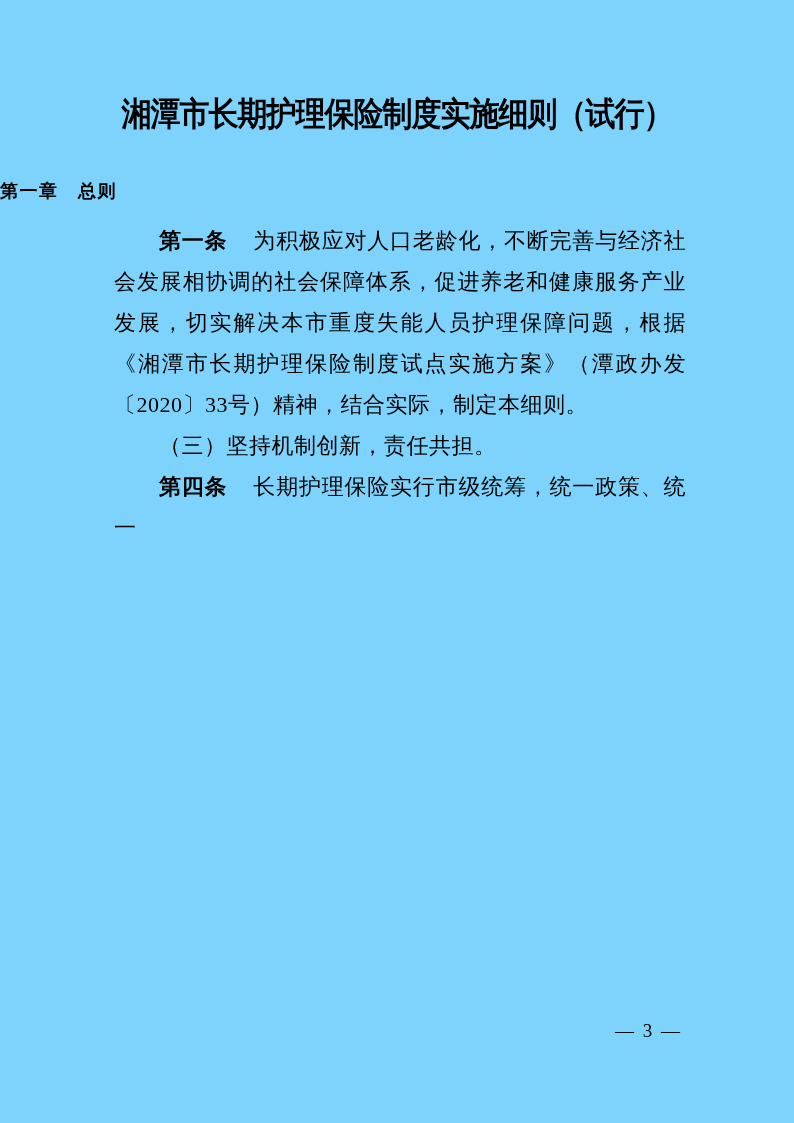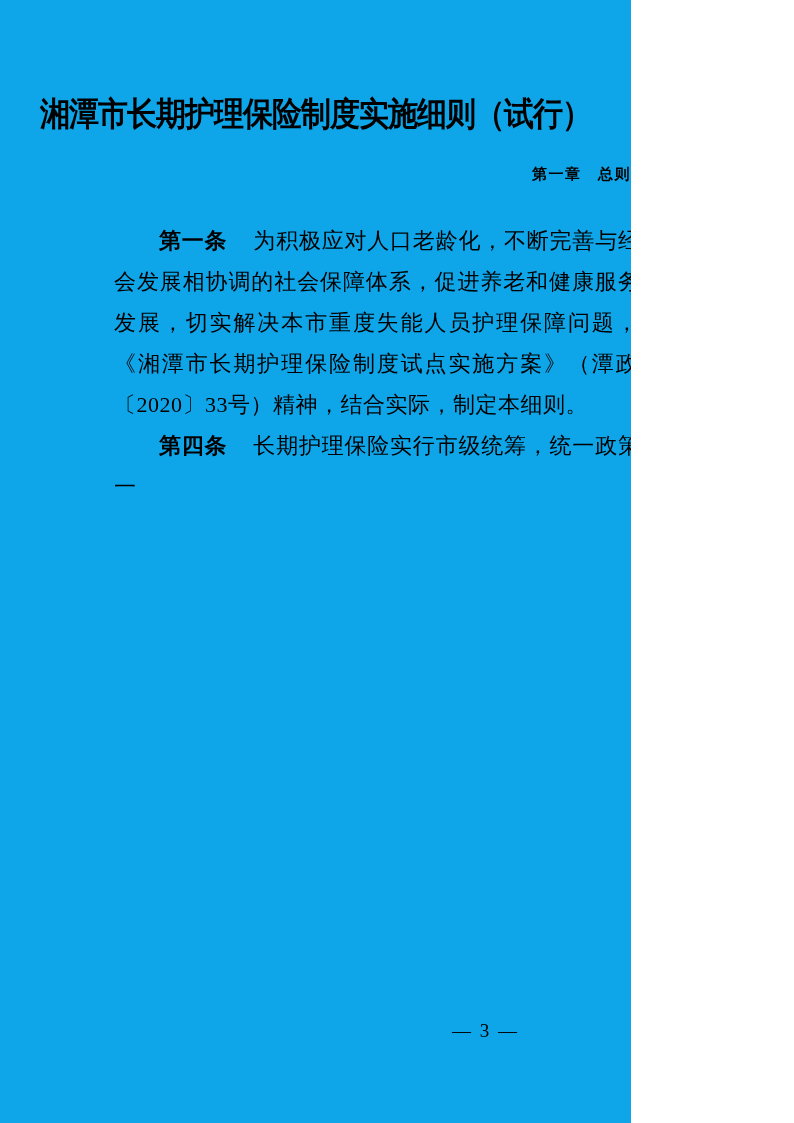--- a/index.html
+++ b/index.html
@@ -1,46 +1,46 @@
 <!DOCTYPE html>
 <html><head>
 <meta charset="utf-8">
 <style>
   html, body { margin: 0; padding: 0; }
   body { background: #ffffff; }
   .page {
     position: relative;
-    width: 631px;
+    width: 794px;
     height: 1123px;
-    background: #0ea5e9;
+    background: #7dd3fc;
     color: #000000;
     font-family: "Liberation Serif", "DejaVu Serif", serif;
     overflow: hidden;
   }
   .doc-title {
     position: absolute;
     top: 92px;
     left: 0;
     width: 100%;
     text-align: center;
     font-size: 30px;
     font-weight: 700;
     letter-spacing: -1px;
     transform: scaleY(1.10);
     transform-origin: center top;
     white-space: nowrap;
   }
   .chapter-heading {
     position: absolute;
-    top: 165px;
+    top: 179px;
     left: 0;
     width: 100%;
-    text-align: right;
+    text-align: left;
     font-family: "Liberation Sans", "DejaVu Sans", sans-serif;
-    font-size: 15px;
+    font-size: 18px;
     font-weight: 700;
     letter-spacing: 1.5px;
   }
   .body-text {
     position: absolute;
     top: 220px;
     left: 114px;
     width: 572px;
     font-size: 22px;
     line-height: 41px;
@@ -75,20 +75,21 @@
 
   <div class="chapter-heading">第一章　总则</div>
 
   <div class="body-text">
 
     <p class="para"><b class="article-label">第一条</b><span>为积极应对人口老龄化，不断完善与经济社会发展相协调的社会保障体系，促进养老和健康服务产业发展，切实解决本市重度失能人员护理保障问题，根据《湘潭市长期护理保险制度试点实施方案》（潭政办发〔2020〕33号）精神，结合实际，制定本细则。</span></p>
 
 
 
 
+    <p class="para"><span>（三）坚持机制创新，责任共担。</span></p>
 
 
     <p class="para"><b class="article-label">第四条</b><span>长期护理保险实行市级统筹，统一政策、统一</span></p>
 
   </div>
 
   <div class="page-number">— 3 —</div>
 
 </div>
 

